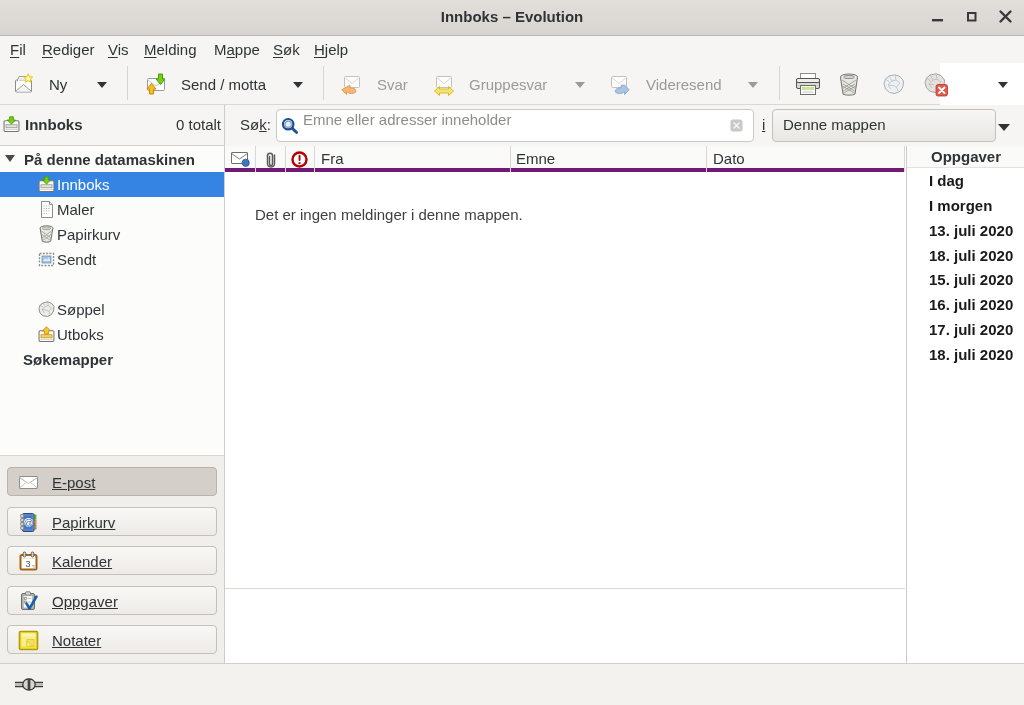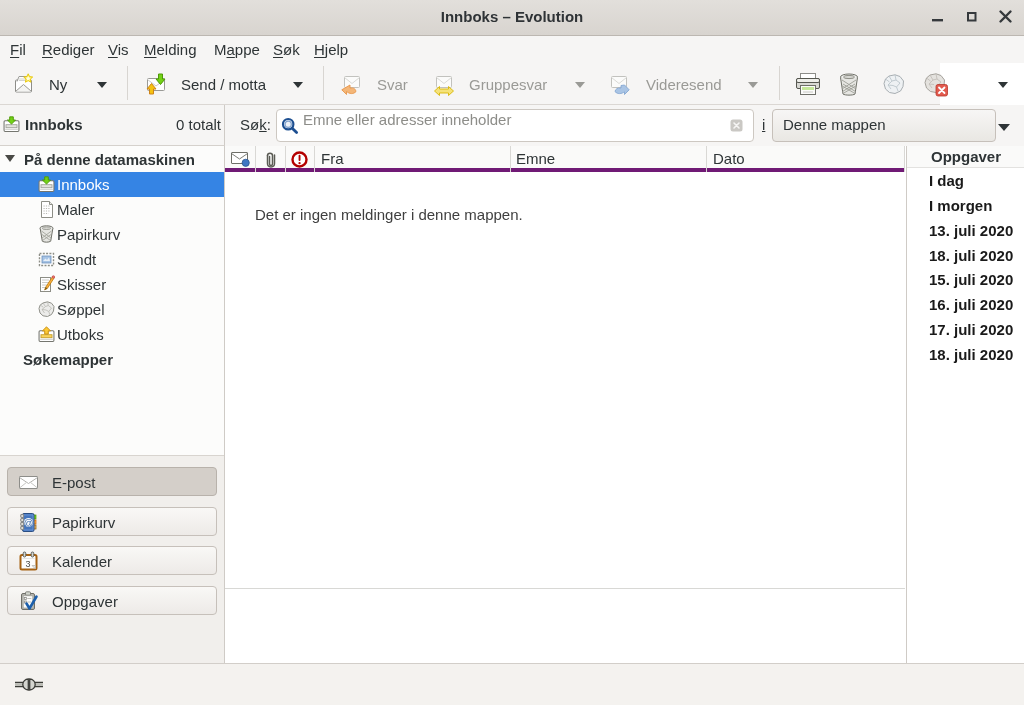--- a/index.html
+++ b/index.html
@@ -33,21 +33,21 @@
 #searchph { left:78px; top:6px; color:#8d8d89; }
 #mappenbtn { left:547px; top:4px; width:224px; height:33px; border:1px solid #c6c0ba; border-radius:4px;
   background:linear-gradient(to bottom,#f7f6f5,#e9e7e3); }
 
 
 #sidebar { left:0; top:146px; width:225px; height:517px; background:#fcfcfb; border-right:1px solid #cfcbc6; }
 #switcher { left:0; top:309px; width:224px; height:208px; background:#f1efec; border-top:1px solid #d8d4cf; }
 .swbtn { position:absolute; left:7px; width:210px; height:29px; border:1px solid #c6c0ba; border-radius:4px;
   background:linear-gradient(to bottom,#f9f8f6,#edeae7); }
 .swbtn.sel { background:#d4cfc9; border-color:#b8b2ab; }
-.swlabel { position:absolute; left:44px; top:6px; color:#2e3436; }
+.swlabel { position:absolute; left:44px; top:6px; color:#2e3436;text-decoration:underline; }
 .trow { position:absolute; left:0; width:224px; height:25px; }
 .trow .txt { position:absolute; top:4px; }
 .selrow { background:#3584e4; }
 .selrow .txt { color:#fff; }
 
 
 #listheader { left:225px; top:146px; width:680px; height:26px; background:#fafaf9; border-bottom:4px solid #701a75; }
 .hsep { position:absolute; top:0; width:1px; height:26px; background:#d9d8d5; }
 #msgarea { left:225px; top:172px; width:680px; height:491px; background:#fff;text-align:center; }
 #taskpanel { left:906px; top:146px; width:118px; height:517px; background:#fff; border-left:1px solid #cfcbc6; }
@@ -211,30 +211,20 @@
     </svg>
     <span class="txt" style="left:57px">Maler</span>
     </div>
   <div class="trow" style="top:101px">
     <svg style="position:absolute;left:38px;top:4px" width="17" height="17" viewBox="0 0 17 17">
       <rect x="1.5" y="2.5" width="14" height="12" fill="#fff" stroke="#8d8e86" stroke-dasharray="2 1.3" stroke-width="1.4"></rect>
       <rect x="4" y="5" width="9" height="7" fill="#a7c4e5" stroke="#6b8fb8" stroke-width="0.8"></rect>
       <path d="M5 10 L7.5 7.5 L9 9 L11 6.5 L12 10 Z" fill="#e8f0f8"></path>
     </svg>
     <span class="txt" style="left:57px">Sendt</span>
-    </div>
-  <div class="trow" style="top:126px">
-    <svg style="position:absolute;left:39px;top:3px" width="16" height="18" viewBox="0 0 16 18">
-      <rect x="1.5" y="2.5" width="10" height="14" fill="#fff" stroke="#8d8e86"></rect>
-      <path d="M3 5 h7 M3 7.5 h7 M3 10 h7 M3 12.5 h5" stroke="#c4c4bf" stroke-width="0.9"></path>
-      <path d="M13.8 1.2 L15.3 2.7 L8.3 13.5 L5.6 14.9 L6.8 12 Z" fill="#fcaf3e" stroke="#b97a08" stroke-width="0.8"></path>
-      <path d="M5.6 14.9 L6.8 12 L8.3 13.5 Z" fill="#73561c"></path>
-      <circle cx="14.4" cy="2" r="1.3" fill="#ef7070" stroke="#b94a4a" stroke-width="0.6"></circle>
-    </svg>
-    <span class="txt" style="left:57px">Skisser</span>
     </div>
   <div class="trow" style="top:176px">
     <svg style="position:absolute;left:38px;top:4px" width="17" height="17" viewBox="0 0 16 16">
       <rect x="1" y="4.5" width="14" height="10" rx="1" fill="#fff" stroke="#75766f"></rect>
       <rect x="2.8" y="8.2" width="10.4" height="2.8" fill="#fad45c" stroke="#c29b28" stroke-width="0.8"></rect>
       <path d="M2 12.5 h12" stroke="#c8c8c3" stroke-width="0.9"></path>
       <path d="M6.3 7.6 L9.7 7.6 L9.7 4.6 L11.8 4.6 L8 0.8 L4.2 4.6 L6.3 4.6 Z" fill="#fcc935" stroke="#c78f13" stroke-width="0.9" stroke-linejoin="round"></path>
     </svg>
     <span class="txt" style="left:57px">Utboks</span>
     </div>
@@ -295,20 +285,30 @@
         <rect x="5.2" y="4.8" width="9.6" height="12.2" fill="#fdfdfc" stroke="#9d9e96" stroke-width="0.7"></rect>
         <g fill="none" stroke="#8a8a86" stroke-width="0.8">
           <rect x="6.3" y="6.5" width="2" height="2"></rect>
             <rect x="6.3" y="10" width="2" height="2"></rect>
         </g>
         <path d="M9.3 7.5 h4 M9.3 11 h4" stroke="#b0b0aa" stroke-width="0.8"></path>
         <path d="M8.5 12.5 L11.5 17.5 L18.5 5.5" fill="none" stroke="#1c5fac" stroke-width="2.6" stroke-linecap="round" stroke-linejoin="round"></path>
       </svg>
       <span class="swlabel">Oppgaver</span>
       </div>
+    <div class="swbtn" style="top:169px">
+      <svg style="position:absolute;left:10px;top:4px" width="21" height="21" viewBox="0 0 21 21">
+        <rect x="1.5" y="1.5" width="18" height="18" rx="1" fill="#f5e13c" stroke="#b09c07" stroke-width="1.6"></rect>
+        <rect x="3.6" y="3.6" width="13.8" height="12.6" fill="#f9ee8d"></rect>
+        <path d="M3.6 3.6 h13.8 v3 h-13.8 Z" fill="#fcf4b0"></path>
+        <path d="M9 16.2 L9 9.5 L16 9.5 L16 16.2 Z" fill="#f3e056" stroke="#d8c22c" stroke-width="0.7"></path>
+        <path d="M9 16.2 L9 11.5 L13.5 16.2 Z" fill="#faf2a8" stroke="#d8c22c" stroke-width="0.7"></path>
+      </svg>
+      <span class="swlabel">Notater</span>
+      </div>
   </div>
 </div>
 
 <div class="abs" id="listheader">
   <svg style="position:absolute;left:6px;top:6px" width="19" height="15" viewBox="0 0 19 15">
     <rect x="0.5" y="0.5" width="16" height="11" rx="0.5" fill="#fff" stroke="#6e6f68"></rect>
     <path d="M0.5 1.5 L8.5 7 L16.5 1.5" fill="none" stroke="#6e6f68" stroke-width="0.9"></path>
     <circle cx="14.7" cy="10.8" r="3.6" fill="#3e76c4" stroke="#2a558f" stroke-width="0.8"></circle>
   </svg>
   <svg style="position:absolute;left:38px;top:4px" width="14" height="19" viewBox="0 0 14 19">

